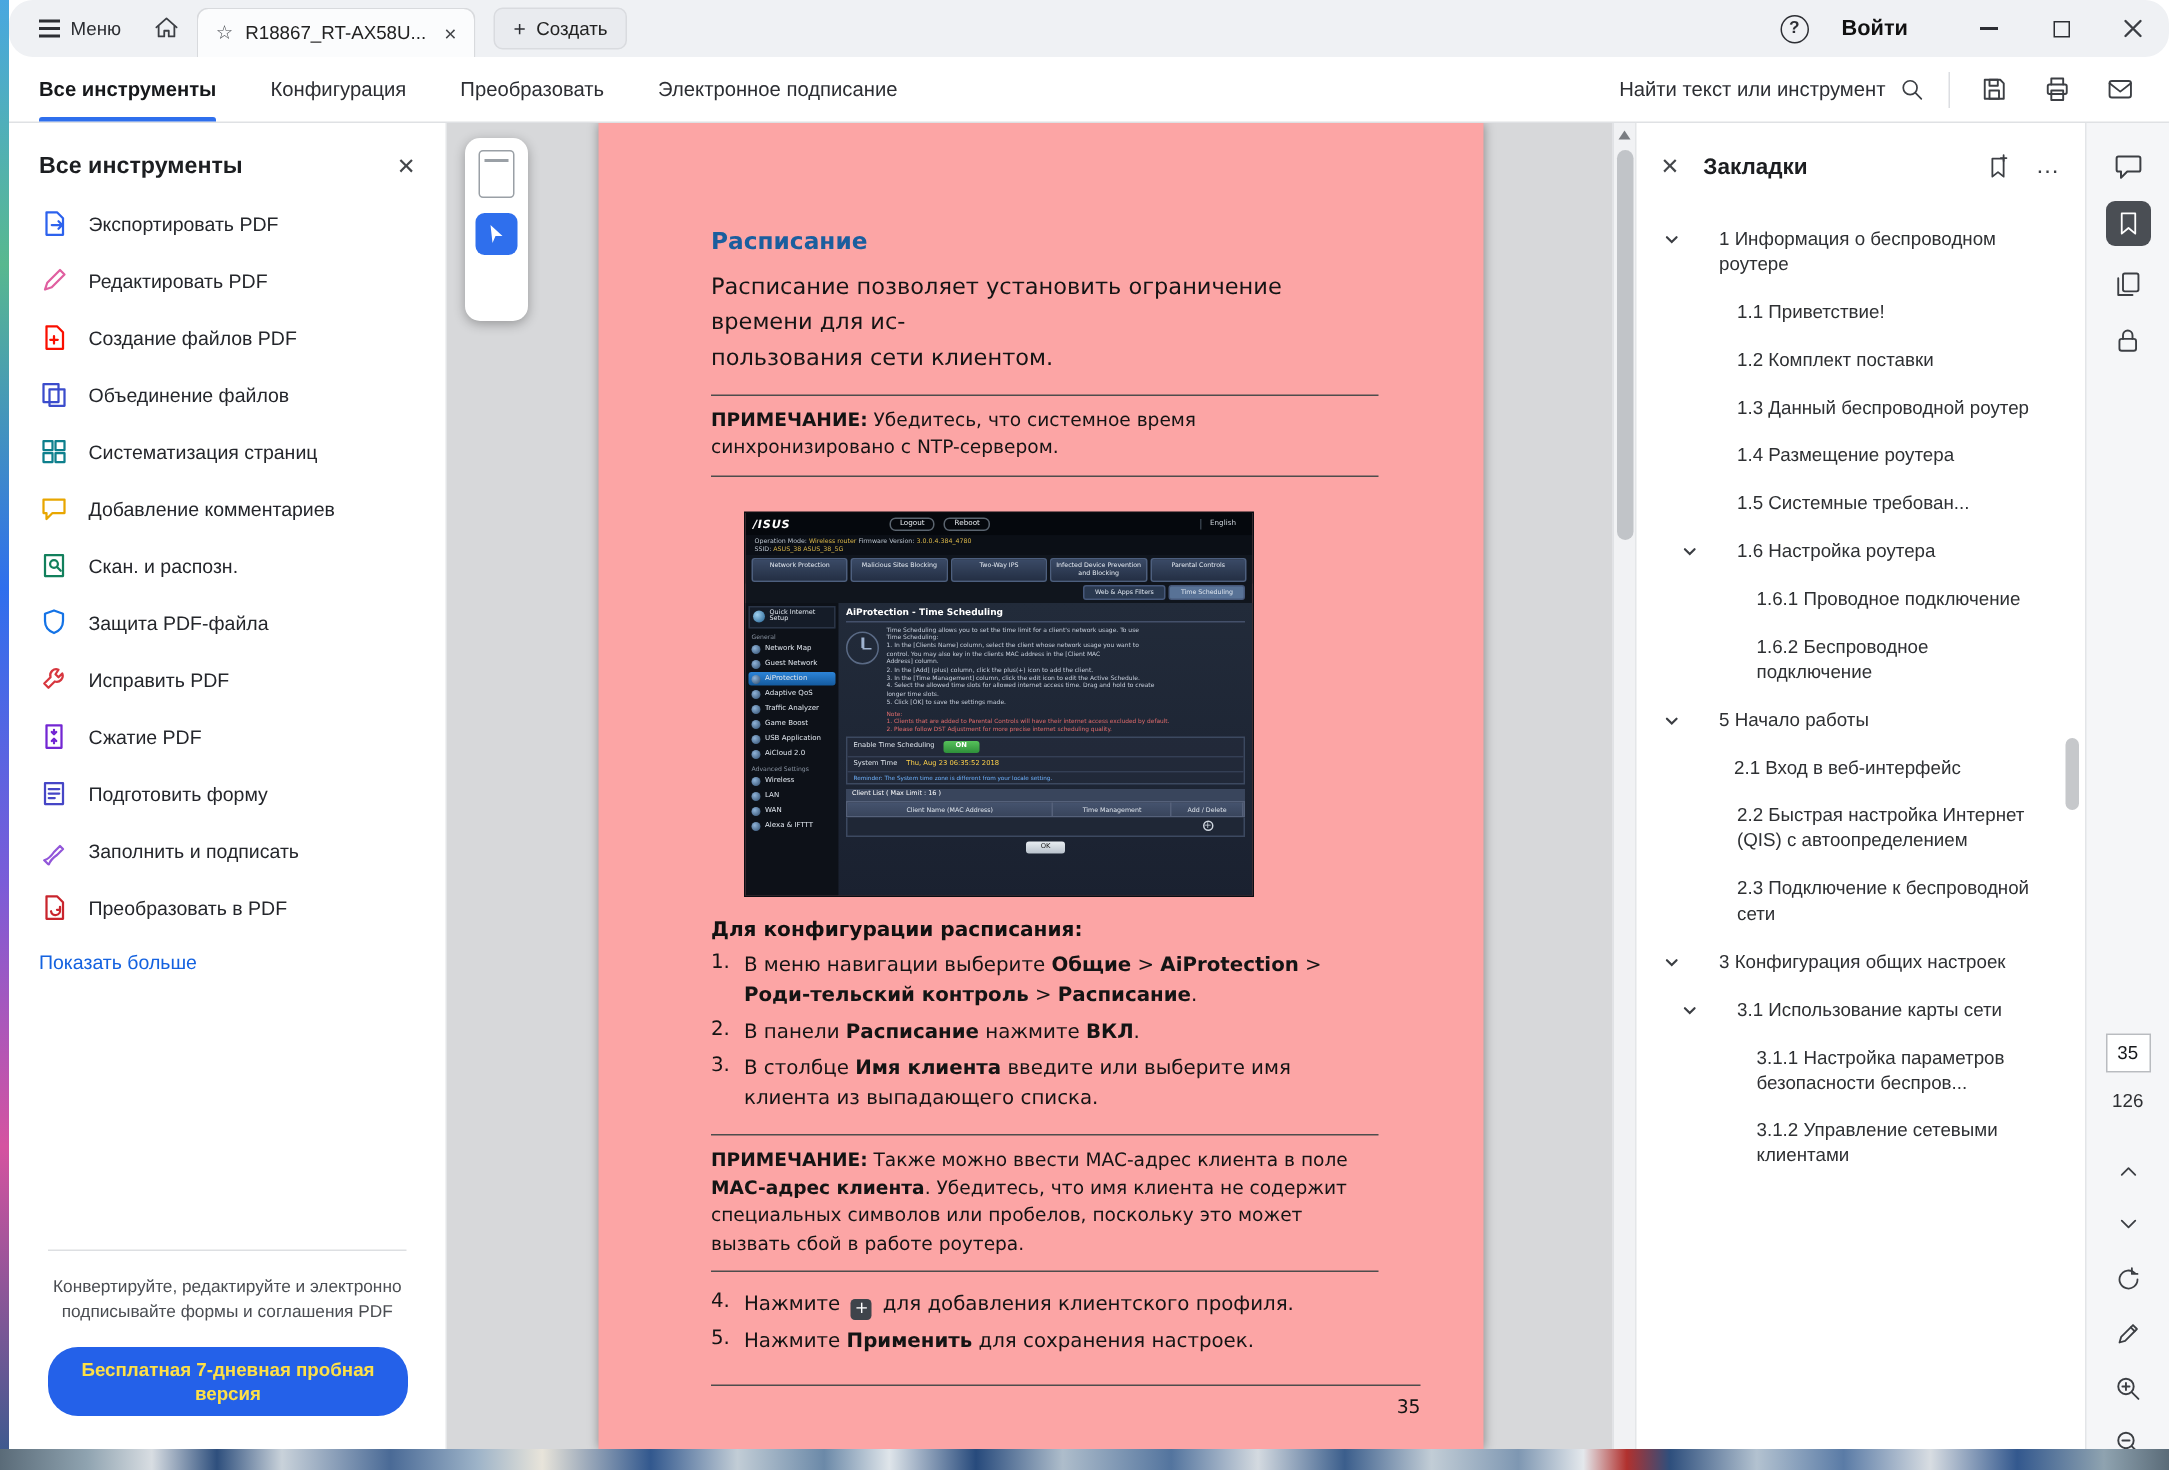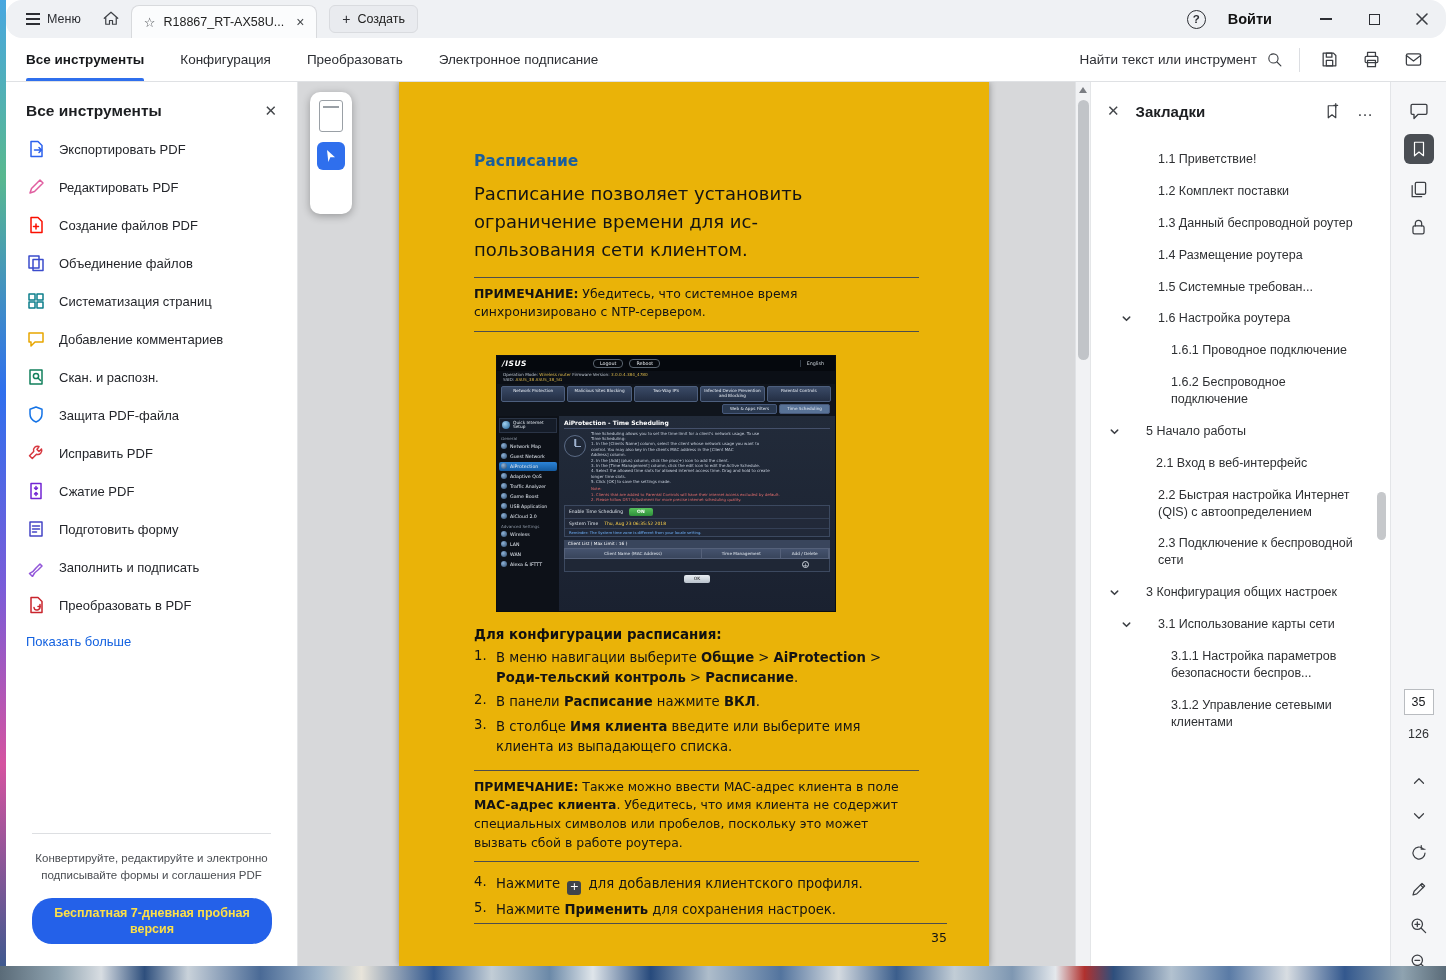--- a/index.html
+++ b/index.html
@@ -58,24 +58,24 @@
   .tool-ic { width:20px; height:20px; flex:0 0 auto; display:flex; align-items:center; justify-content:center; }
   .show-more { padding:10px 20px; font-size:13px; color:#1462e0; cursor:pointer; }
   .promo { position:absolute; left:0; right:0; bottom:22px; padding:0 26px; text-align:center; }
   .promo-rule { border-top:1px solid #dddfe2; margin-bottom:16px; }
   .promo-text { font-size:11.5px; line-height:1.45; color:#4a4d52; }
   .cta { margin:14px auto 0; display:block; width:240px; background:#2461e9; border:none; border-radius:20px;
     color:#fde047; font-weight:bold; font-size:12.5px; line-height:1.3; padding:7px 14px; cursor:pointer; font-family:inherit; }
 
   
   .docarea { flex:1; position:relative; background:#d7d8da; display:flex; justify-content:center; overflow:hidden; }
-  .page { width:590px; height:100%; background:#eab308; box-shadow:0 0 7px rgba(0,0,0,.38); position:relative;
+  .page { width:590px; height:100%; background:#fca5a5; box-shadow:0 0 7px rgba(0,0,0,.38); position:relative;
     padding:70px 70px 0 75px; font-family:"DejaVu Sans",sans-serif; }
   .doc-h { color:#1a5e9e; font-size:15.5px; font-weight:bold; margin:0 0 10px; }
-  .doc-p { font-size:18px; line-height:1.55; color:#141414; }
+  .doc-p { font-size:15px; line-height:1.55; color:#141414; }
   .b { font-weight:bold; }
   .note { border-top:1px solid #4d4d4d; border-bottom:1px solid #4d4d4d; padding:7px 0 9px; margin-top:13px;
     font-size:12.4px; line-height:1.5; color:#141414; }
   .config-h { font-weight:bold; font-size:13.4px; margin:16px 0 6px; color:#111; }
   .step { display:flex; margin:5px 0; font-size:13.2px; color:#141414; }
   .step-num { width:22px; flex:0 0 auto; }
   .step-body { flex:1; line-height:1.5; }
   .inline-icon { display:inline-flex; width:14px; height:14px; background:#3f444b; color:#fff; border-radius:3px;
     align-items:center; justify-content:center; font-size:11px; vertical-align:-2px; margin:0 3px; }
   .inline-icon::before { content:"+"; }
@@ -578,20 +578,23 @@
           <span class="bm-title">Закладки</span>
           <span class="bm-head-right">
             <svg class="ic" width="18" height="18" viewBox="0 0 24 24">
                 <path d="M7 5h10v16l-5-4-5 4z"></path>
                 <path d="M17 2v5M14.5 4.5h5"></path>
               </svg>
             <span class="bm-more">…</span>
           </span>
         </div>
         <div class="bm-list" id="bookmarks-list">
+            <div class="bm-row" style="padding-left: 55px;"><span class="bm-chev" style="left: 18px;"><svg viewBox="0 0 12 12" width="11" height="11" fill="none" stroke="#3c3f44" stroke-width="1.6" stroke-linecap="round">
+                  <path d="M2.5 4.5L6 8l3.5-3.5"></path>
+                </svg></span><span>1 Информация о беспроводном роутере</span></div>
             <div class="bm-row" style="padding-left: 67px;"><span>1.1 Приветствие!</span></div>
             <div class="bm-row" style="padding-left: 67px;"><span>1.2 Комплект поставки</span></div>
             <div class="bm-row" style="padding-left: 67px;"><span>1.3 Данный беспроводной роутер</span></div>
             <div class="bm-row" style="padding-left: 67px;"><span>1.4 Размещение роутера</span></div>
             <div class="bm-row" style="padding-left: 67px;"><span>1.5 Системные требован...</span></div>
             <div class="bm-row" style="padding-left: 67px;"><span class="bm-chev" style="left: 30px;"><svg viewBox="0 0 12 12" width="11" height="11" fill="none" stroke="#3c3f44" stroke-width="1.6" stroke-linecap="round">
                   <path d="M2.5 4.5L6 8l3.5-3.5"></path>
                 </svg></span><span>1.6 Настройка роутера</span></div>
             <div class="bm-row" style="padding-left: 80px;"><span>1.6.1 Проводное подключение</span></div>
             <div class="bm-row" style="padding-left: 80px;"><span>1.6.2 Беспроводное подключение</span></div>

